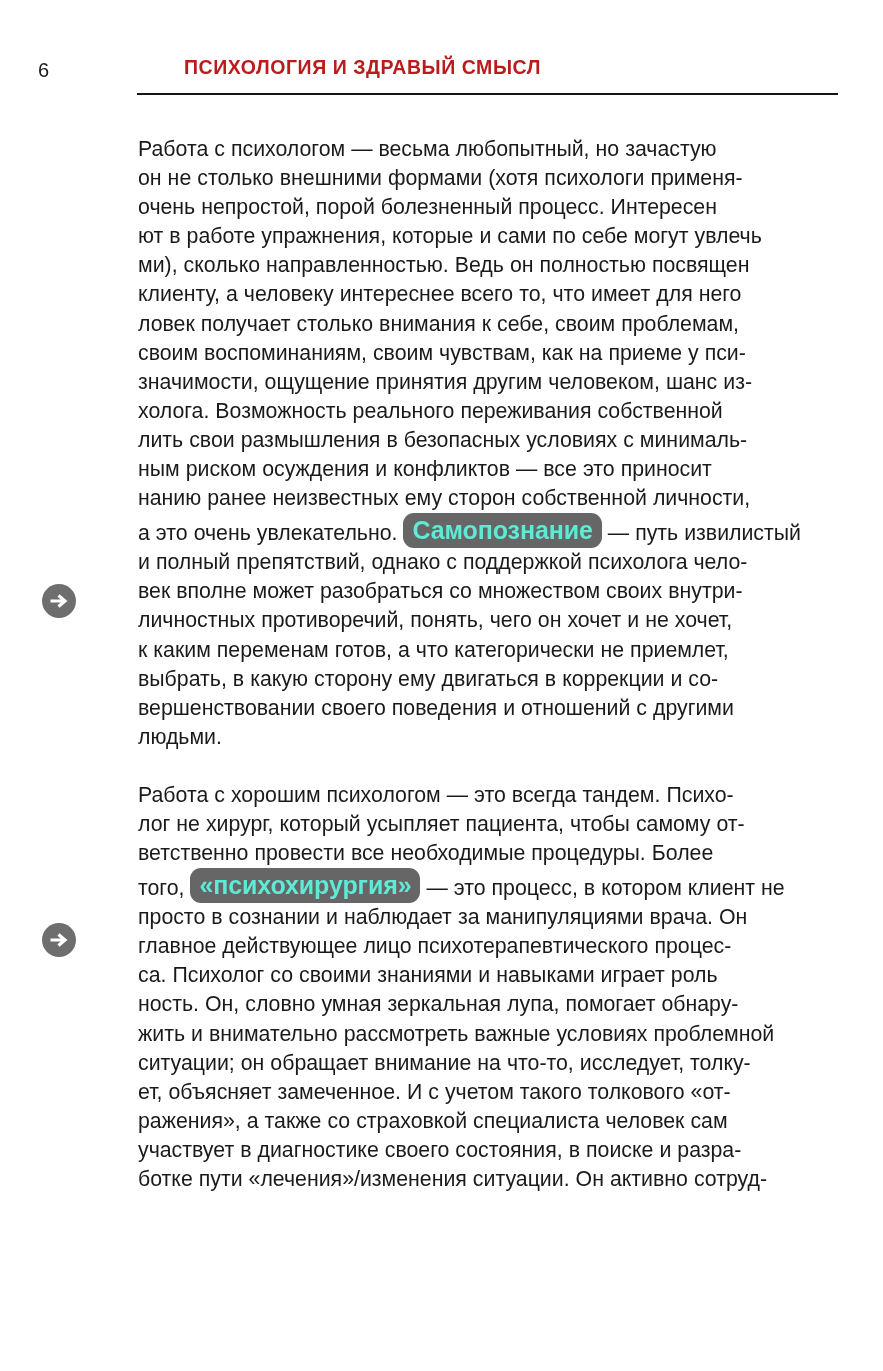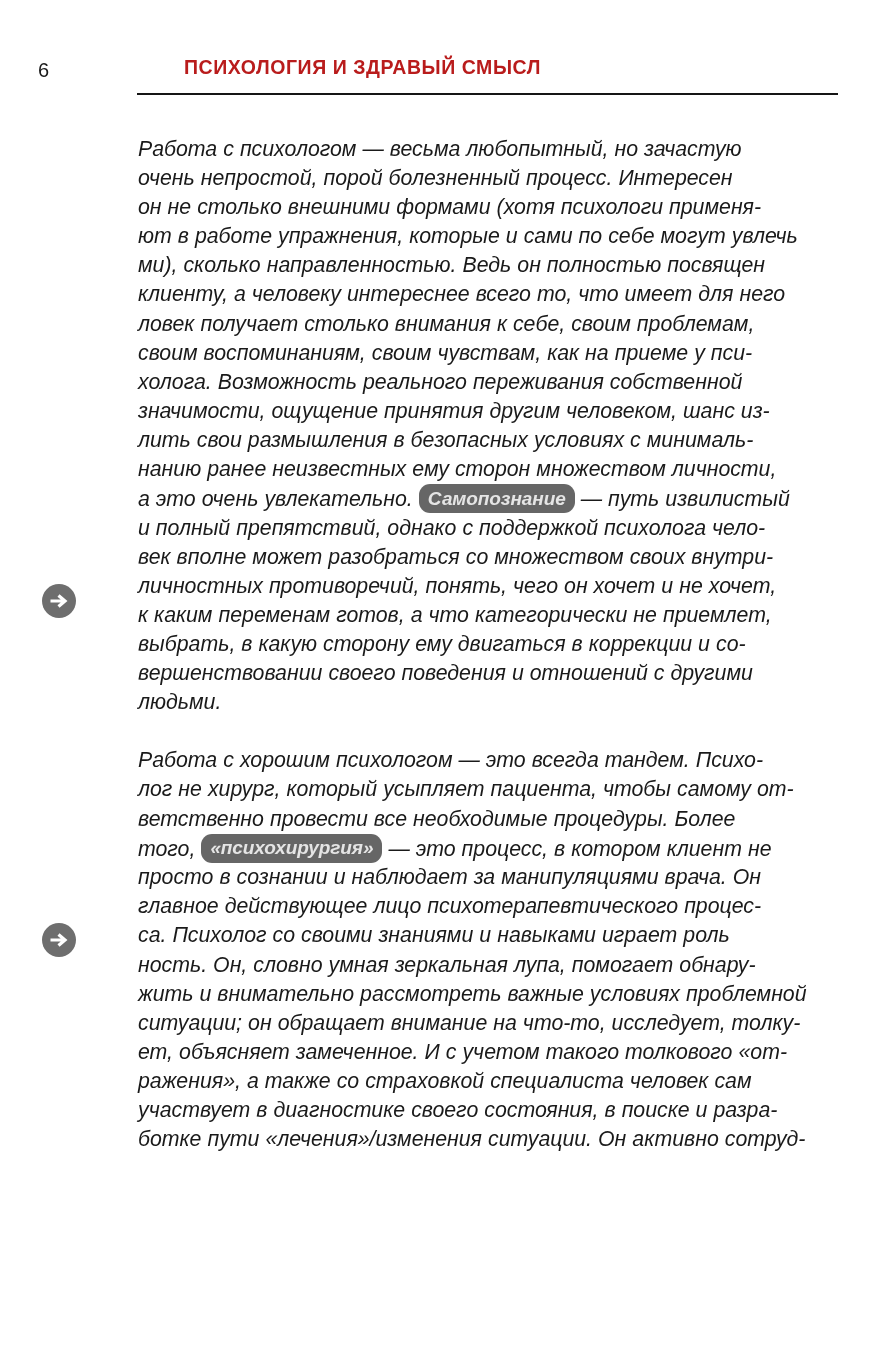--- a/index.html
+++ b/index.html
@@ -61,21 +61,20 @@
     height: 2.4px;
     background: #151515;
   }
 
   
   .text-column {
     position: absolute;
     left: 138px;
     top: 135px;
     width: 700px;
-    font-style: italic;
   }
 
   .para {
     font-size: 21.3px;
     line-height: 29.1px;
     text-align: justify;
     text-justify: inter-word;
     color: #1a1a1a;
     margin: 0;
     hyphens: manual;
@@ -93,23 +92,23 @@
   
   .para > .line {
     display: block;
     white-space: nowrap;
   }
 
   
   .term {
     display: inline-block;
     background: #666666;
-    color: #e5e5e5;
+    color: #5eead4;
     font-weight: 700;
-    font-size: 19px;
+    font-size: 25px;
     line-height: 1;
     padding: 4.5px 9px 5.5px 9px;
     border-radius: 11px;
     vertical-align: 1px;
     letter-spacing: -0.1px;
     white-space: nowrap;
   }
 
   
   .marker {
@@ -150,31 +149,32 @@
     <svg viewBox="0 0 36 36">
       <circle cx="18" cy="18" r="17" fill="#6e6e6e"></circle>
       <path d="M9.5 18 H22 M17.5 12.5 L24 18 L17.5 23.5" fill="none" stroke="#ffffff" stroke-width="3.2" stroke-linecap="butt" stroke-linejoin="miter"></path>
     </svg>
   </div>
 
   <div class="text-column">
 
     <p class="para">
       <span class="line">Работа с психологом — весьма любопытный, но зачастую</span>
+      <span class="line">он не столько внешними формами (хотя психологи применя-</span>
       <span class="line">очень непростой, порой болезненный процесс. Интересен</span>
-      <span class="line">он не столько внешними формами (хотя психологи применя-</span>
       <span class="line">ют в работе упражнения, которые и сами по себе могут увлечь</span>
       <span class="line">ми), сколько направленностью. Ведь он полностью посвящен</span>
       <span class="line">клиенту, а человеку интереснее всего то, что имеет для него</span>
       <span class="line">ловек получает столько внимания к себе, своим проблемам,</span>
       <span class="line">своим воспоминаниям, своим чувствам, как на приеме у пси-</span>
+      <span class="line">значимости, ощущение принятия другим человеком, шанс из-</span>
       <span class="line">холога. Возможность реального переживания собственной</span>
-      <span class="line">значимости, ощущение принятия другим человеком, шанс из-</span>
       <span class="line">лить свои размышления в безопасных условиях с минималь-</span>
-      <span class="line">нанию ранее неизвестных ему сторон множеством личности,</span>
+      <span class="line">ным риском осуждения и конфликтов — все это приносит</span>
+      <span class="line">нанию ранее неизвестных ему сторон собственной личности,</span>
       <span class="line"><span>а это очень увлекательно. </span><span class="term">Самопознание</span><span> — путь извилистый</span></span>
       <span class="line">и полный препятствий, однако с поддержкой психолога чело-</span>
       <span class="line">век вполне может разобраться со множеством своих внутри-</span>
       <span class="line">личностных противоречий, понять, чего он хочет и не хочет,</span>
       <span class="line">к каким переменам готов, а что категорически не приемлет,</span>
       <span class="line">выбрать, в какую сторону ему двигаться в коррекции и со-</span>
       <span class="line">вершенствовании своего поведения и отношений с другими</span>
       <span class="line">людьми.</span>
     </p>
 

